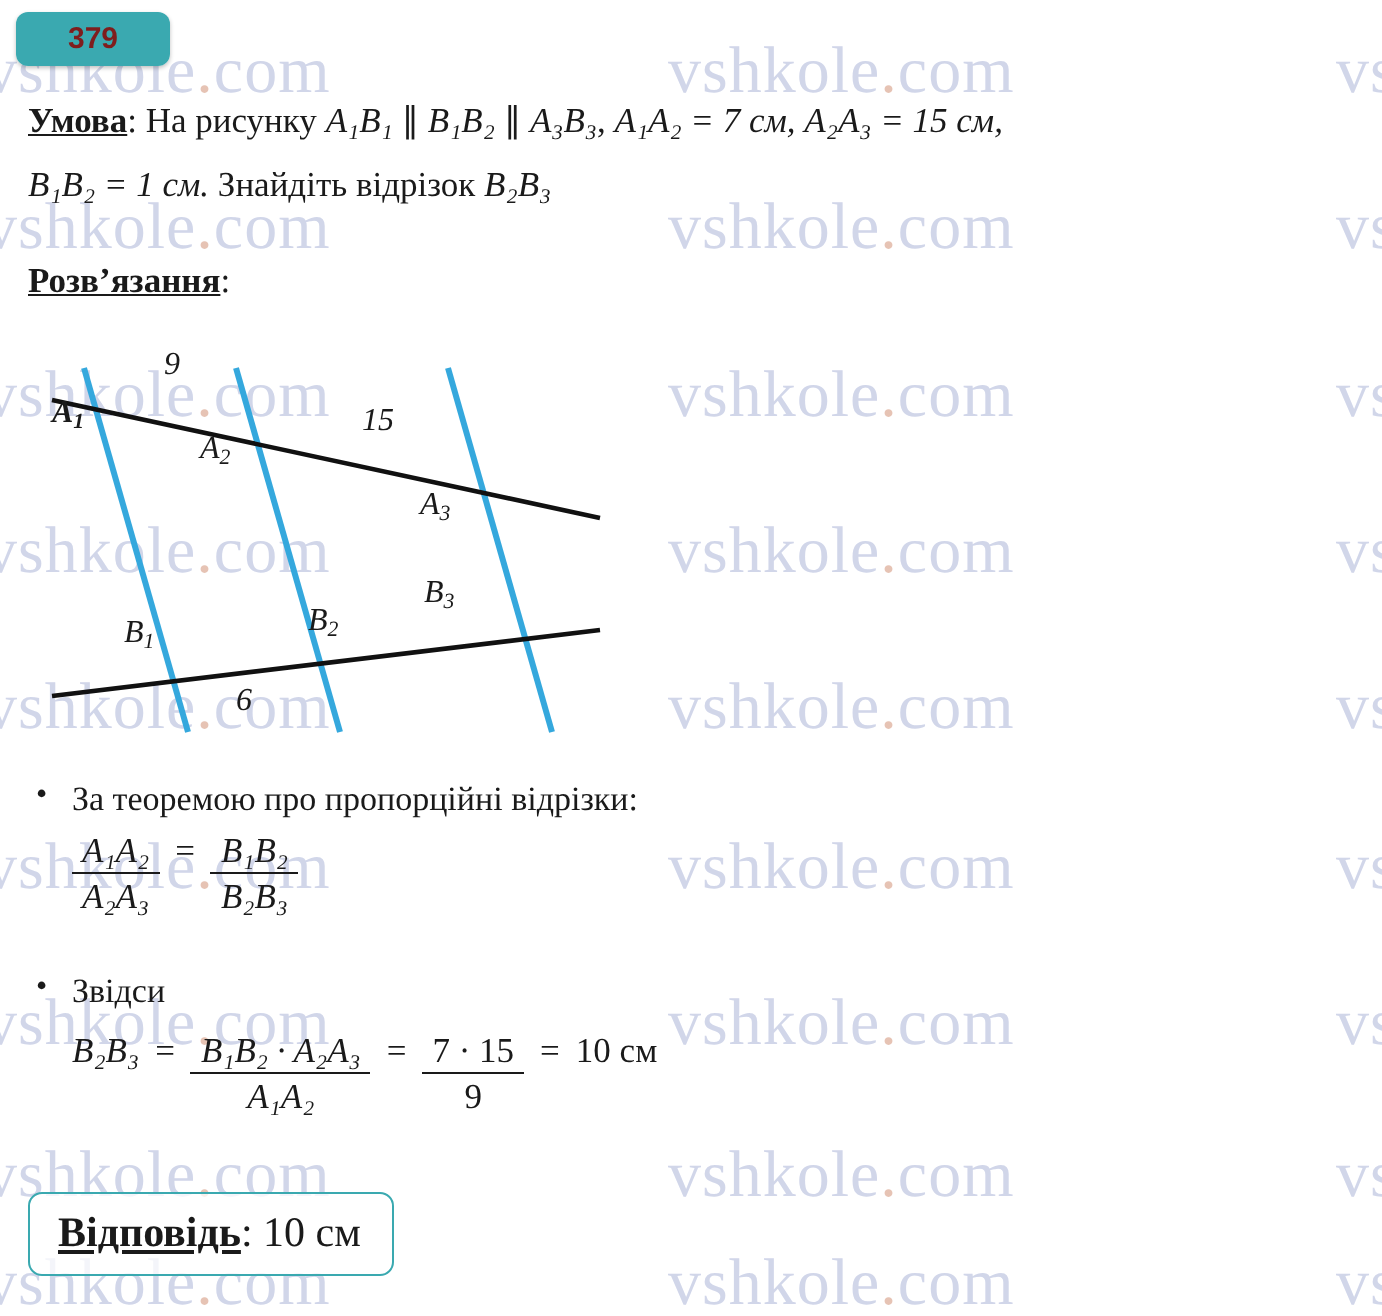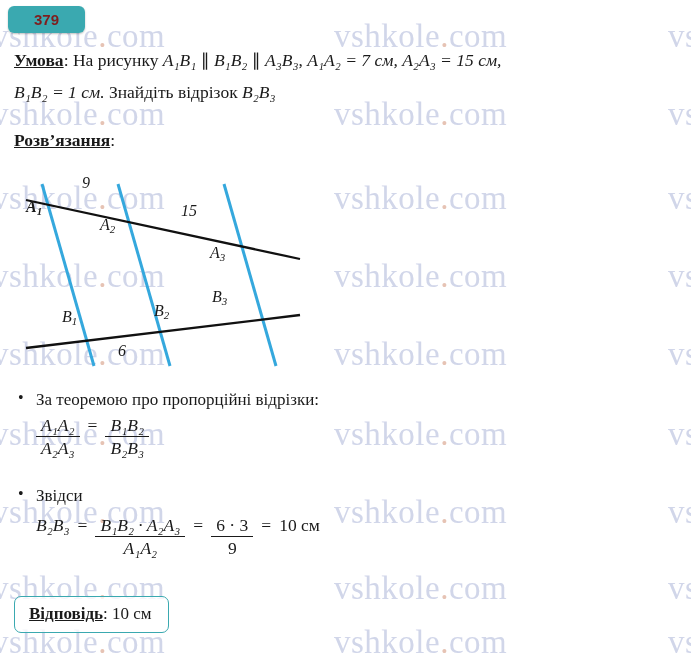--- a/index.html
+++ b/index.html
@@ -124,21 +124,21 @@
   }
 
   
   .answer-box {
     position: absolute;
     left: 14px;
     top: 596px;
     border: 1.6px solid #3aa9b0;
     border-radius: 7px;
     padding: 7px 16px 8px 14px;
-    font-size: 17px;
+    font-size: 21px;
     background: rgba(255,255,255,0.75);
   }
 
   
   .figure {
     position: absolute;
     left: 12px;
     top: 176px;
     width: 300px;
     height: 195px;
@@ -258,21 +258,21 @@
 
   <div class="eqrow" style="left:36px; top:515px;">
     <span class="math">B₂B₃</span>
     <span>=</span>
     <span class="frac math">
       <span class="nu">B₁B₂ · A₂A₃</span>
       <span class="de">A₁A₂</span>
     </span>
     <span>=</span>
     <span class="frac">
-      <span class="nu">6 · 3</span>
+      <span class="nu">7 · 15</span>
       <span class="de">9</span>
     </span>
     <span>=</span>
     <span>10 см</span>
   </div>
 
   <div class="answer-box">
     <b>Відповідь</b><span>:</span>
     <span>10 см</span>
   </div>

